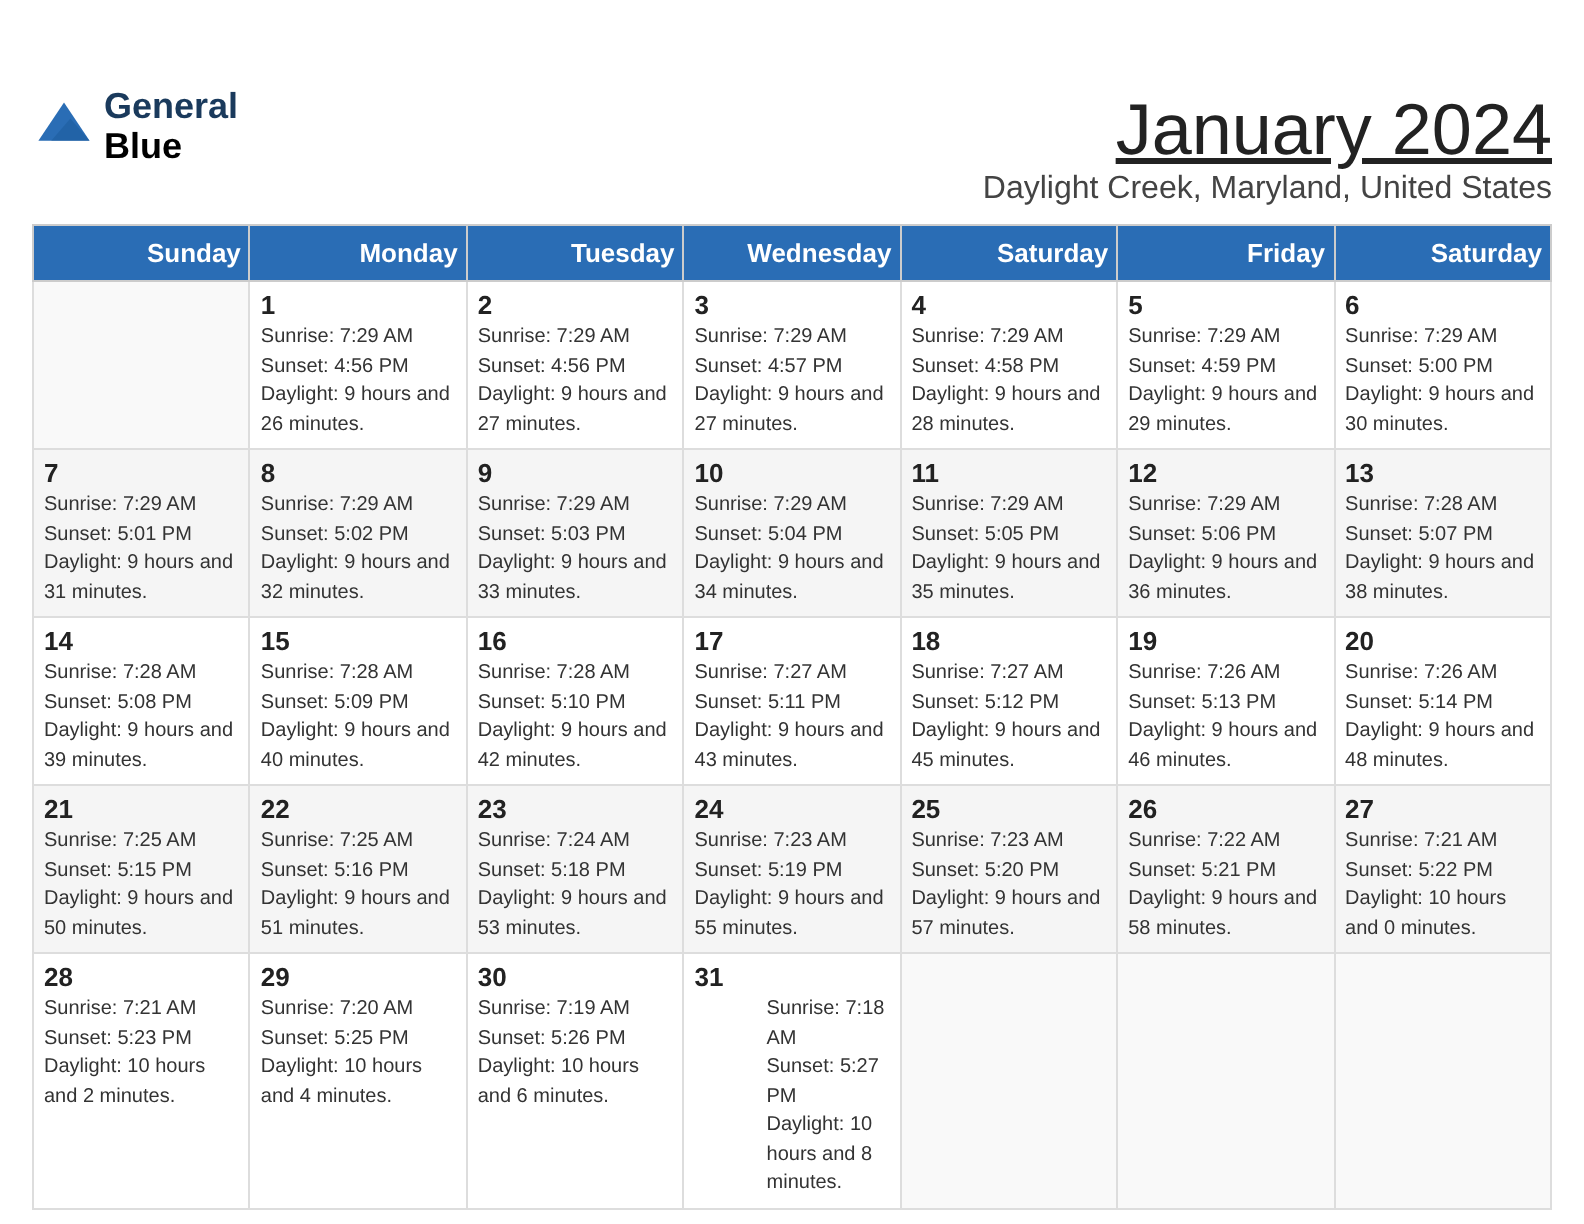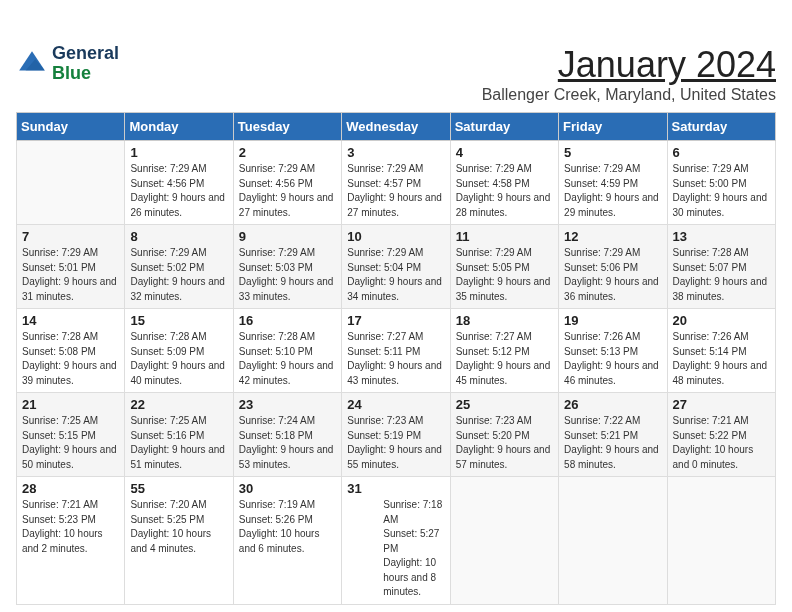--- a/index.html
+++ b/index.html
@@ -22,21 +22,21 @@
       align-items: center;
       gap: 4px;
     }
     .logo-text {
       font-size: 18px;
       font-weight: bold;
       color: #1a3a5c;
       line-height: 1.1;
     }
     .logo-blue {
-      color: #15803d;
+      color: #000000;
     }
     .logo-icon {
       width: 32px;
       height: 32px;
     }
     .title-block {
       text-align: right;
     }
     .month-title {
       font-size: 36px;
@@ -54,21 +54,21 @@
       table-layout: fixed;
     }
     thead tr {
       background-color: #2a6db5;
       color: #fff;
     }
     thead th {
       padding: 6px 4px;
       font-size: 13px;
       font-weight: bold;
-      text-align: left;
+      text-align: right;
       border: 1px solid #ccc;
     }
     tbody tr {
       border-bottom: 1px solid #ccc;
     }
     tbody td {
       vertical-align: top;
       padding: 4px 5px;
       font-size: 10.5px;
       color: #222;
@@ -105,21 +105,21 @@
       <polygon points="20,4 36,28 4,28" fill="#2a6db5"></polygon>
       <polygon points="24,14 36,28 12,28" fill="#1a5a9a" opacity="0.5"></polygon>
     </svg>
     <div class="logo-text">
       <div>General</div>
       <div class="logo-blue">Blue</div>
     </div>
   </div>
   <div class="title-block">
     <div class="month-title">January 2024</div>
-    <div class="location-title">Ballenger Creek, Maryland, United States</div>
+    <div class="location-title">Daylight Creek, Maryland, United States</div>
   </div>
 </div>
 
 <table>
   <thead>
     <tr id="col-headers">
         <th>Sunday</th>
         <th>Monday</th>
         <th>Tuesday</th>
         <th>Wednesday</th>
@@ -301,21 +301,21 @@
         </td>
       </tr>
       <tr>
         <td>
           <span class="day-num">28</span>
           <div class="cell-text" style="white-space: pre-line;">Sunrise: 7:21 AM
 Sunset: 5:23 PM
 Daylight: 10 hours and 2 minutes.</div>
         </td>
         <td>
-          <span class="day-num">55</span>
+          <span class="day-num">29</span>
           <div class="cell-text" style="white-space: pre-line;">Sunrise: 7:20 AM
 Sunset: 5:25 PM
 Daylight: 10 hours and 4 minutes.</div>
         </td>
         <td>
           <span class="day-num">30</span>
           <div class="cell-text" style="white-space: pre-line;">Sunrise: 7:19 AM
 Sunset: 5:26 PM
 Daylight: 10 hours and 6 minutes.</div>
         </td>

